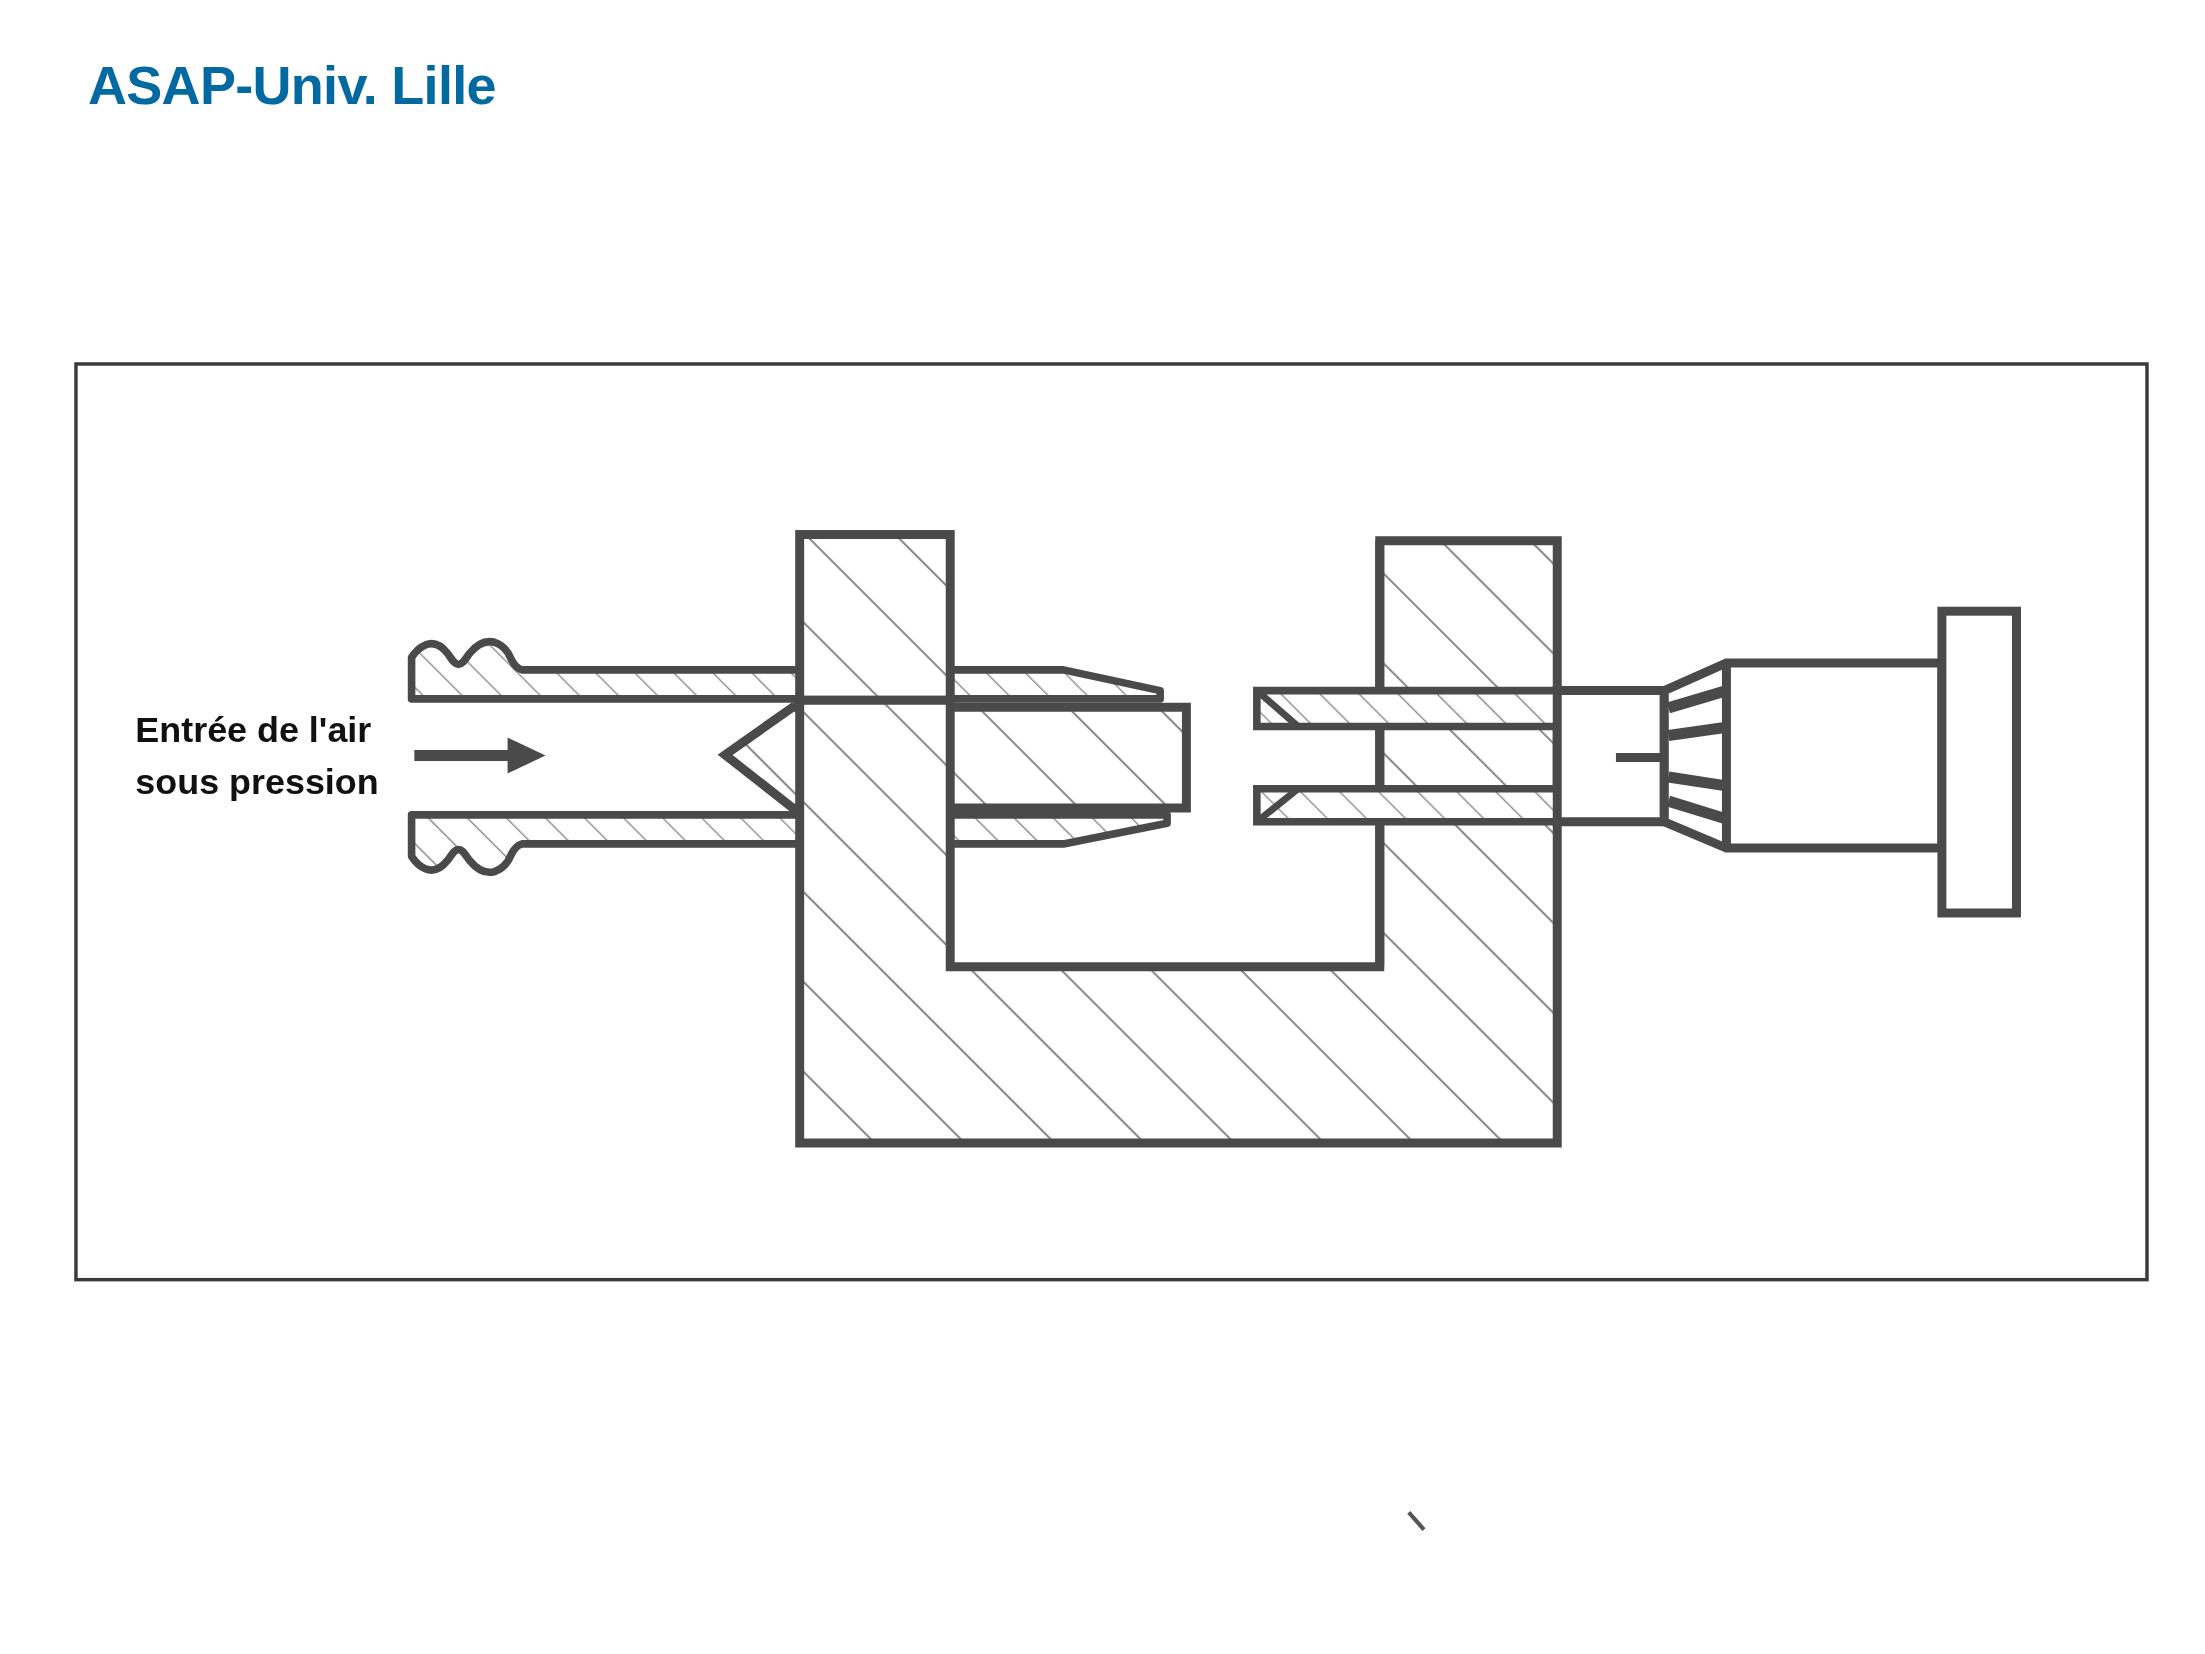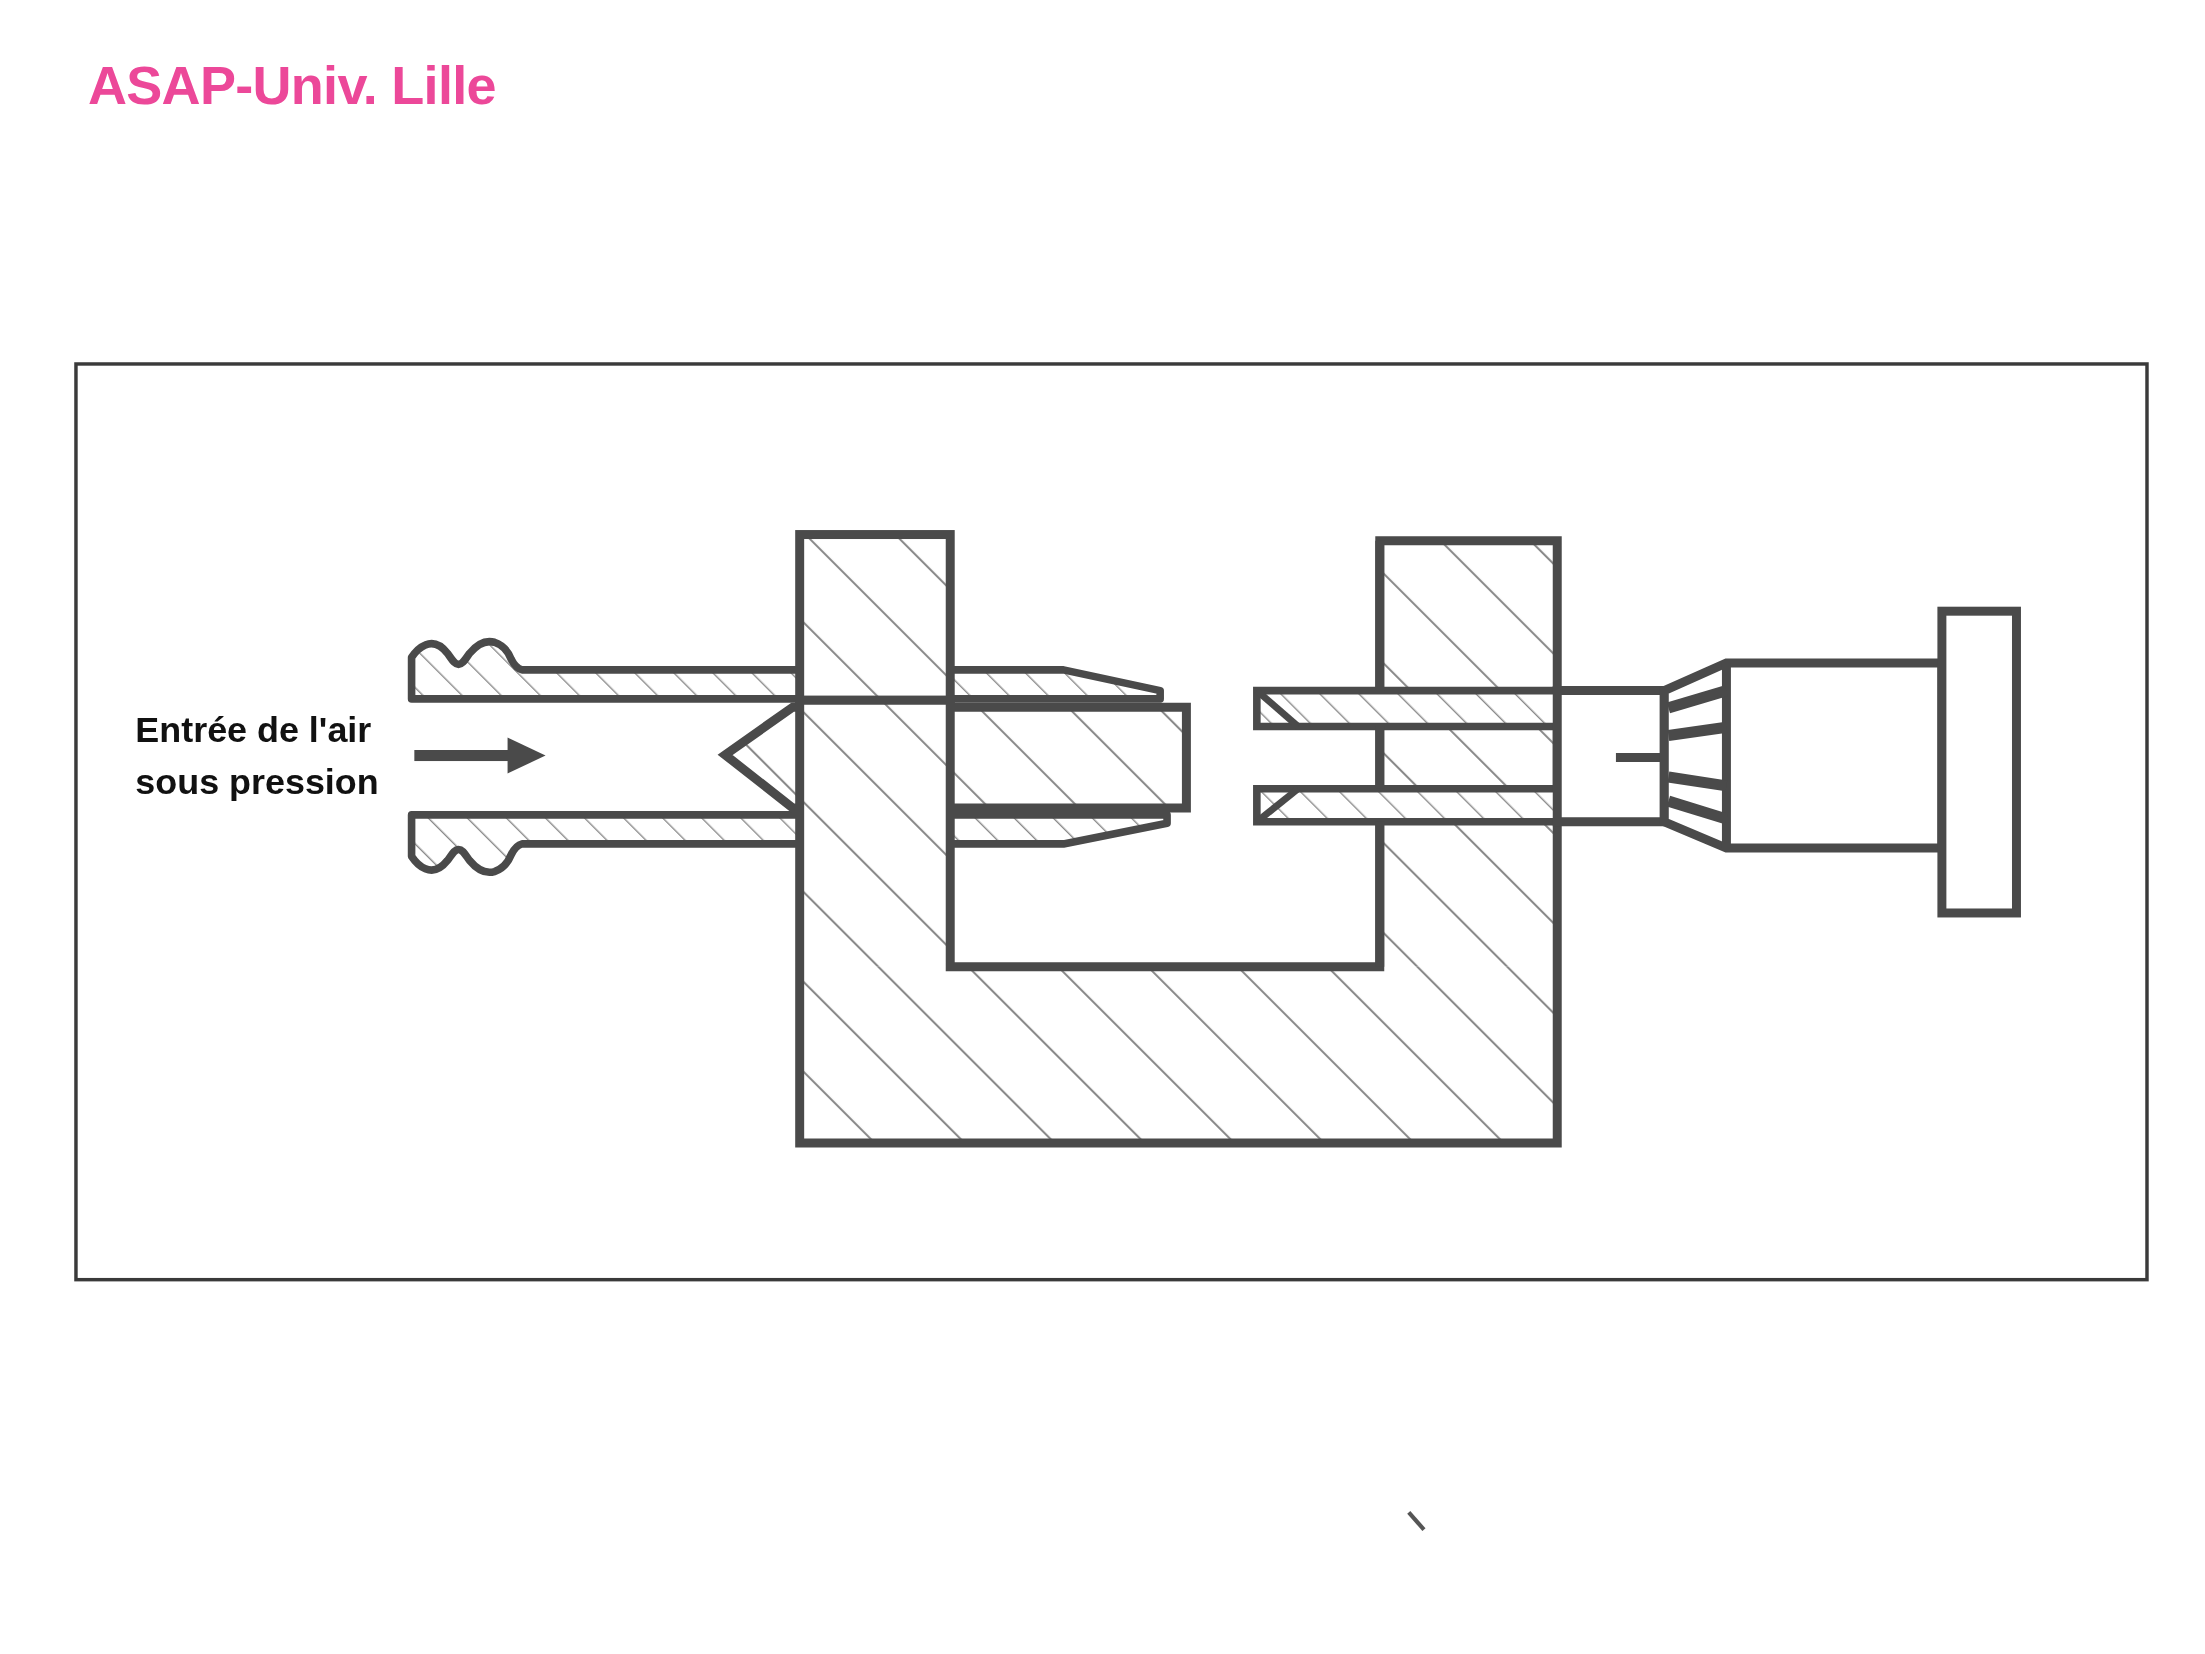--- a/index.html
+++ b/index.html
@@ -21,21 +21,21 @@
     height: 1654px;
     background: #ffffff;
   }
   #slide-title {
     position: absolute;
     left: 88px;
     top: 54px;
     font-size: 54px;
     font-weight: bold;
     letter-spacing: -0.7px;
-    color: #ec4899;
+    color: #0369a1;
     white-space: nowrap;
     font-family: "Liberation Sans", sans-serif;
   }
   #figure-wrap {
     position: absolute;
     left: 0;
     top: 0;
     width: 2205px;
     height: 1654px;
   }

